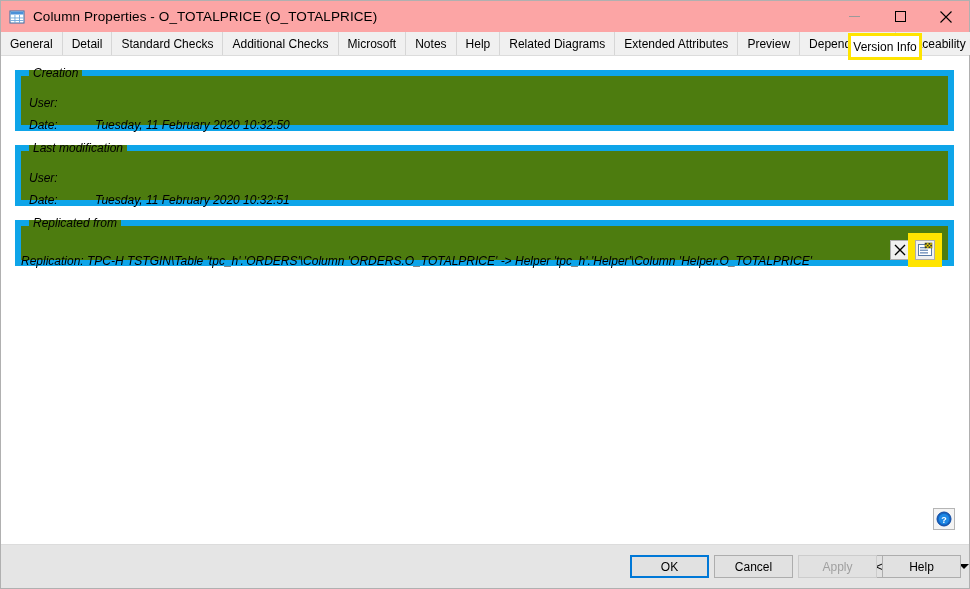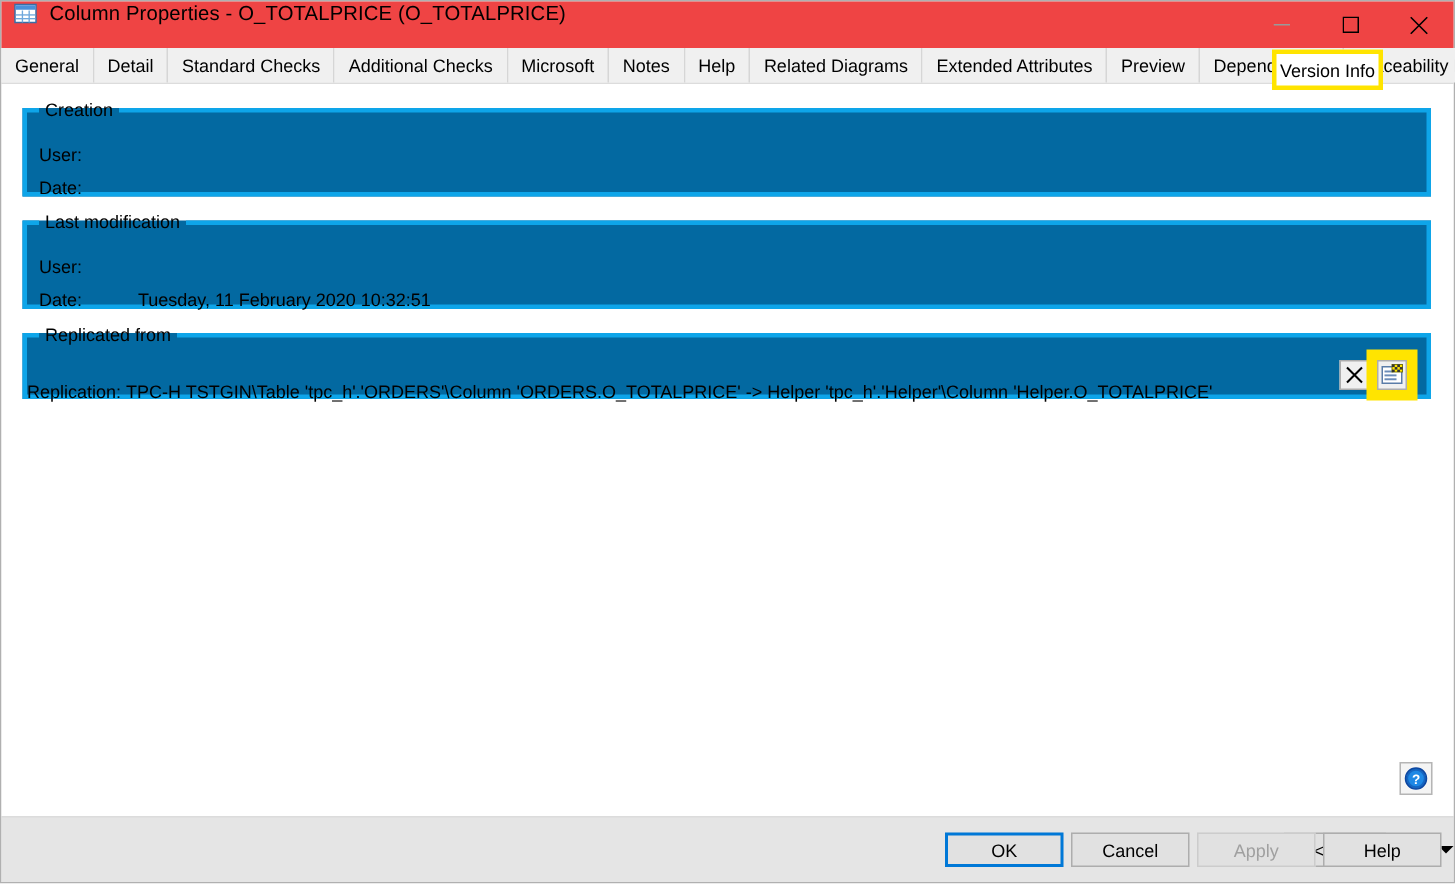--- a/index.html
+++ b/index.html
@@ -19,23 +19,23 @@
     background: #ffffff;
     border: 1px solid #b0b0b0;
     display: flex;
     flex-direction: column;
   }
 
   
   .titlebar {
     height: 17px;
     min-height: 31px;
-    background: #ef4444;
-    display: flex;
-    align-items: flex-start;
+    background: #fca5a5;
+    display: flex;
+    align-items: center;
     position: relative;
   }
   .title-icon {
     width: 16px; height: 16px;
     margin-left: 8px; margin-right: 8px;
     position: relative;
     flex: 0 0 auto;
   }
   .title-text {
     font-size: 13.5px;
@@ -97,22 +97,23 @@
     position: relative;
     flex: 1 1 auto;
     background: #ffffff;
     overflow: hidden;
   }
 
   fieldset.group {
     position: absolute;
     margin: 0;
     padding: 0;
-    border: 3px solid #0ea5e9;
-    background: #0369a1;
+    border: 6px solid #0ea5e9;
+    background: #4d7c0f;
+    font-style: italic;
   }
   fieldset.group > legend {
     margin-left: 8px;
     padding: 0 4px;
     font-size: 12px;
     color: #000000;
   }
 
   #group-creation   { left: 14px; top: 10px;  width: 939px; height: 65px; }
   #group-lastmod    { left: 14px; top: 85px;  width: 939px; height: 65px; }
@@ -308,20 +309,21 @@
   <div class="content">
 
     <fieldset class="group" id="group-creation">
       <legend>Creation</legend>
       <div class="field-row row-user">
         <span class="field-label">User:</span>
         <span class="field-value"></span>
       </div>
       <div class="field-row row-date">
         <span class="field-label">Date:</span>
+        <span class="field-value">Tuesday, 11 February 2020 10:32:50</span>
       </div>
     </fieldset>
 
     <fieldset class="group" id="group-lastmod">
       <legend>Last modification</legend>
       <div class="field-row row-user">
         <span class="field-label">User:</span>
         <span class="field-value"></span>
       </div>
       <div class="field-row row-date">

